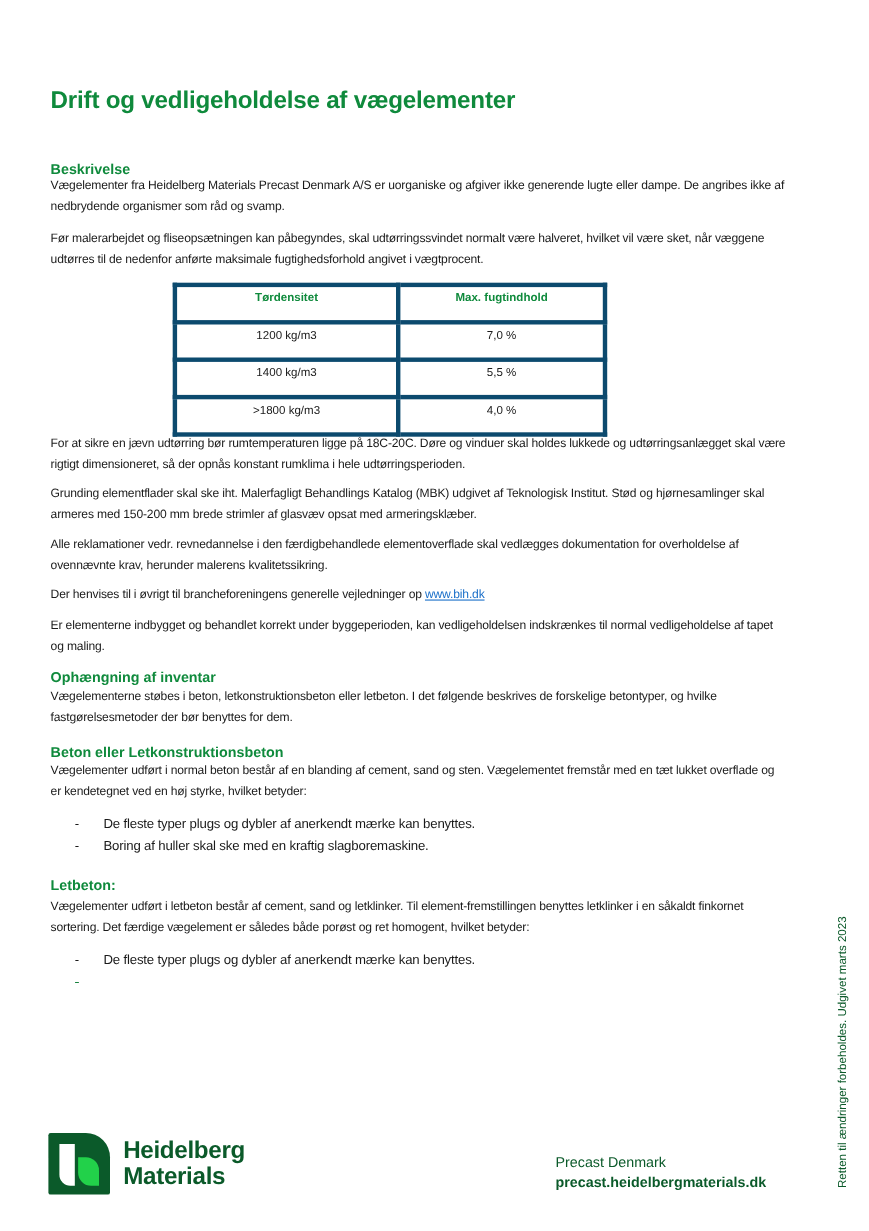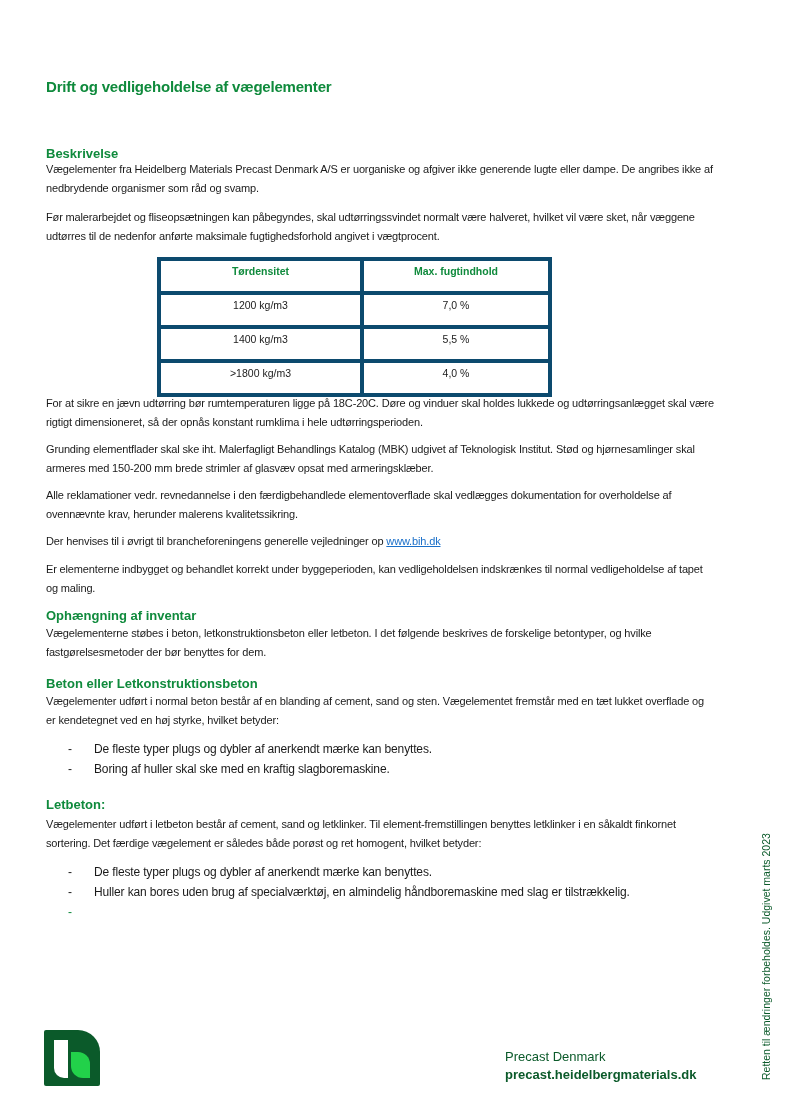--- a/index.html
+++ b/index.html
@@ -2,21 +2,21 @@
 <html><head>
 <meta charset="utf-8">
 <style>
   html, body { margin: 0; padding: 0; background: #ffffff; }
   body {
     width: 790px; height: 1119px; position: relative; overflow: hidden;
     font-family: "Liberation Sans", sans-serif; color: #1a1a1a;
   }
   .page-title {
     position: absolute; left: 46px; top: 78px;
-    font-size: 15px; font-weight: bold; color: #0f8a3c; letter-spacing: -0.2px;
+    font-size: 22px; font-weight: bold; color: #0f8a3c; letter-spacing: -0.2px;
   }
   .h2 {
     position: absolute; left: 46px;
     font-size: 13px; font-weight: bold; color: #0f8a3c;
   }
   .p {
     position: absolute; left: 46px; width: 670px;
     font-size: 11px; line-height: 18.5px; color: #1a1a1a; letter-spacing: -0.15px;
   }
   .p a { color: #1a6fc9; }
@@ -106,28 +106,32 @@
 <ul class="dash" style="top:739px">
   <li><span class="dash-mark">-</span><span>De fleste typer plugs og dybler af anerkendt mærke kan benyttes.</span></li>
   <li><span class="dash-mark">-</span><span>Boring af huller skal ske med en kraftig slagboremaskine.</span></li>
 </ul>
 
 <div class="h2" style="top:797px">Letbeton:</div>
 <div class="p" style="top:815px">Vægelementer udført i letbeton består af cement, sand og letklinker. Til element-fremstillingen benyttes letklinker i en såkaldt finkornet sortering. Det færdige vægelement er således både porøst og ret homogent, hvilket betyder:</div>
 
 <ul class="dash" style="top:862px">
   <li><span class="dash-mark">-</span><span>De fleste typer plugs og dybler af anerkendt mærke kan benyttes.</span></li>
-  <li><span class="dash-mark">-</span><span>Huller kan bores uden brug af specialværktøj, en almindelig håndboremaskine med slag er tilstrækkelig.</span></li>
+  <li><span class="dash-mark">-</span></li>
   <li><span class="dash-mark green">-</span></li>
 </ul>
 
 <div class="logo">
   <div class="logo-mark">
     <div class="white-bar"></div>
     <div class="green-leaf"></div>
+  </div>
+  <div class="logo-text">
+    <div>Heidelberg</div>
+    <div>Materials</div>
   </div>
 </div>
 
 <div class="footer-right">
   <div>Precast Denmark</div>
   <div class="url">precast.heidelbergmaterials.dk</div>
 </div>
 
 <div class="side-note">Retten til ændringer forbeholdes. Udgivet marts 2023</div>
 

